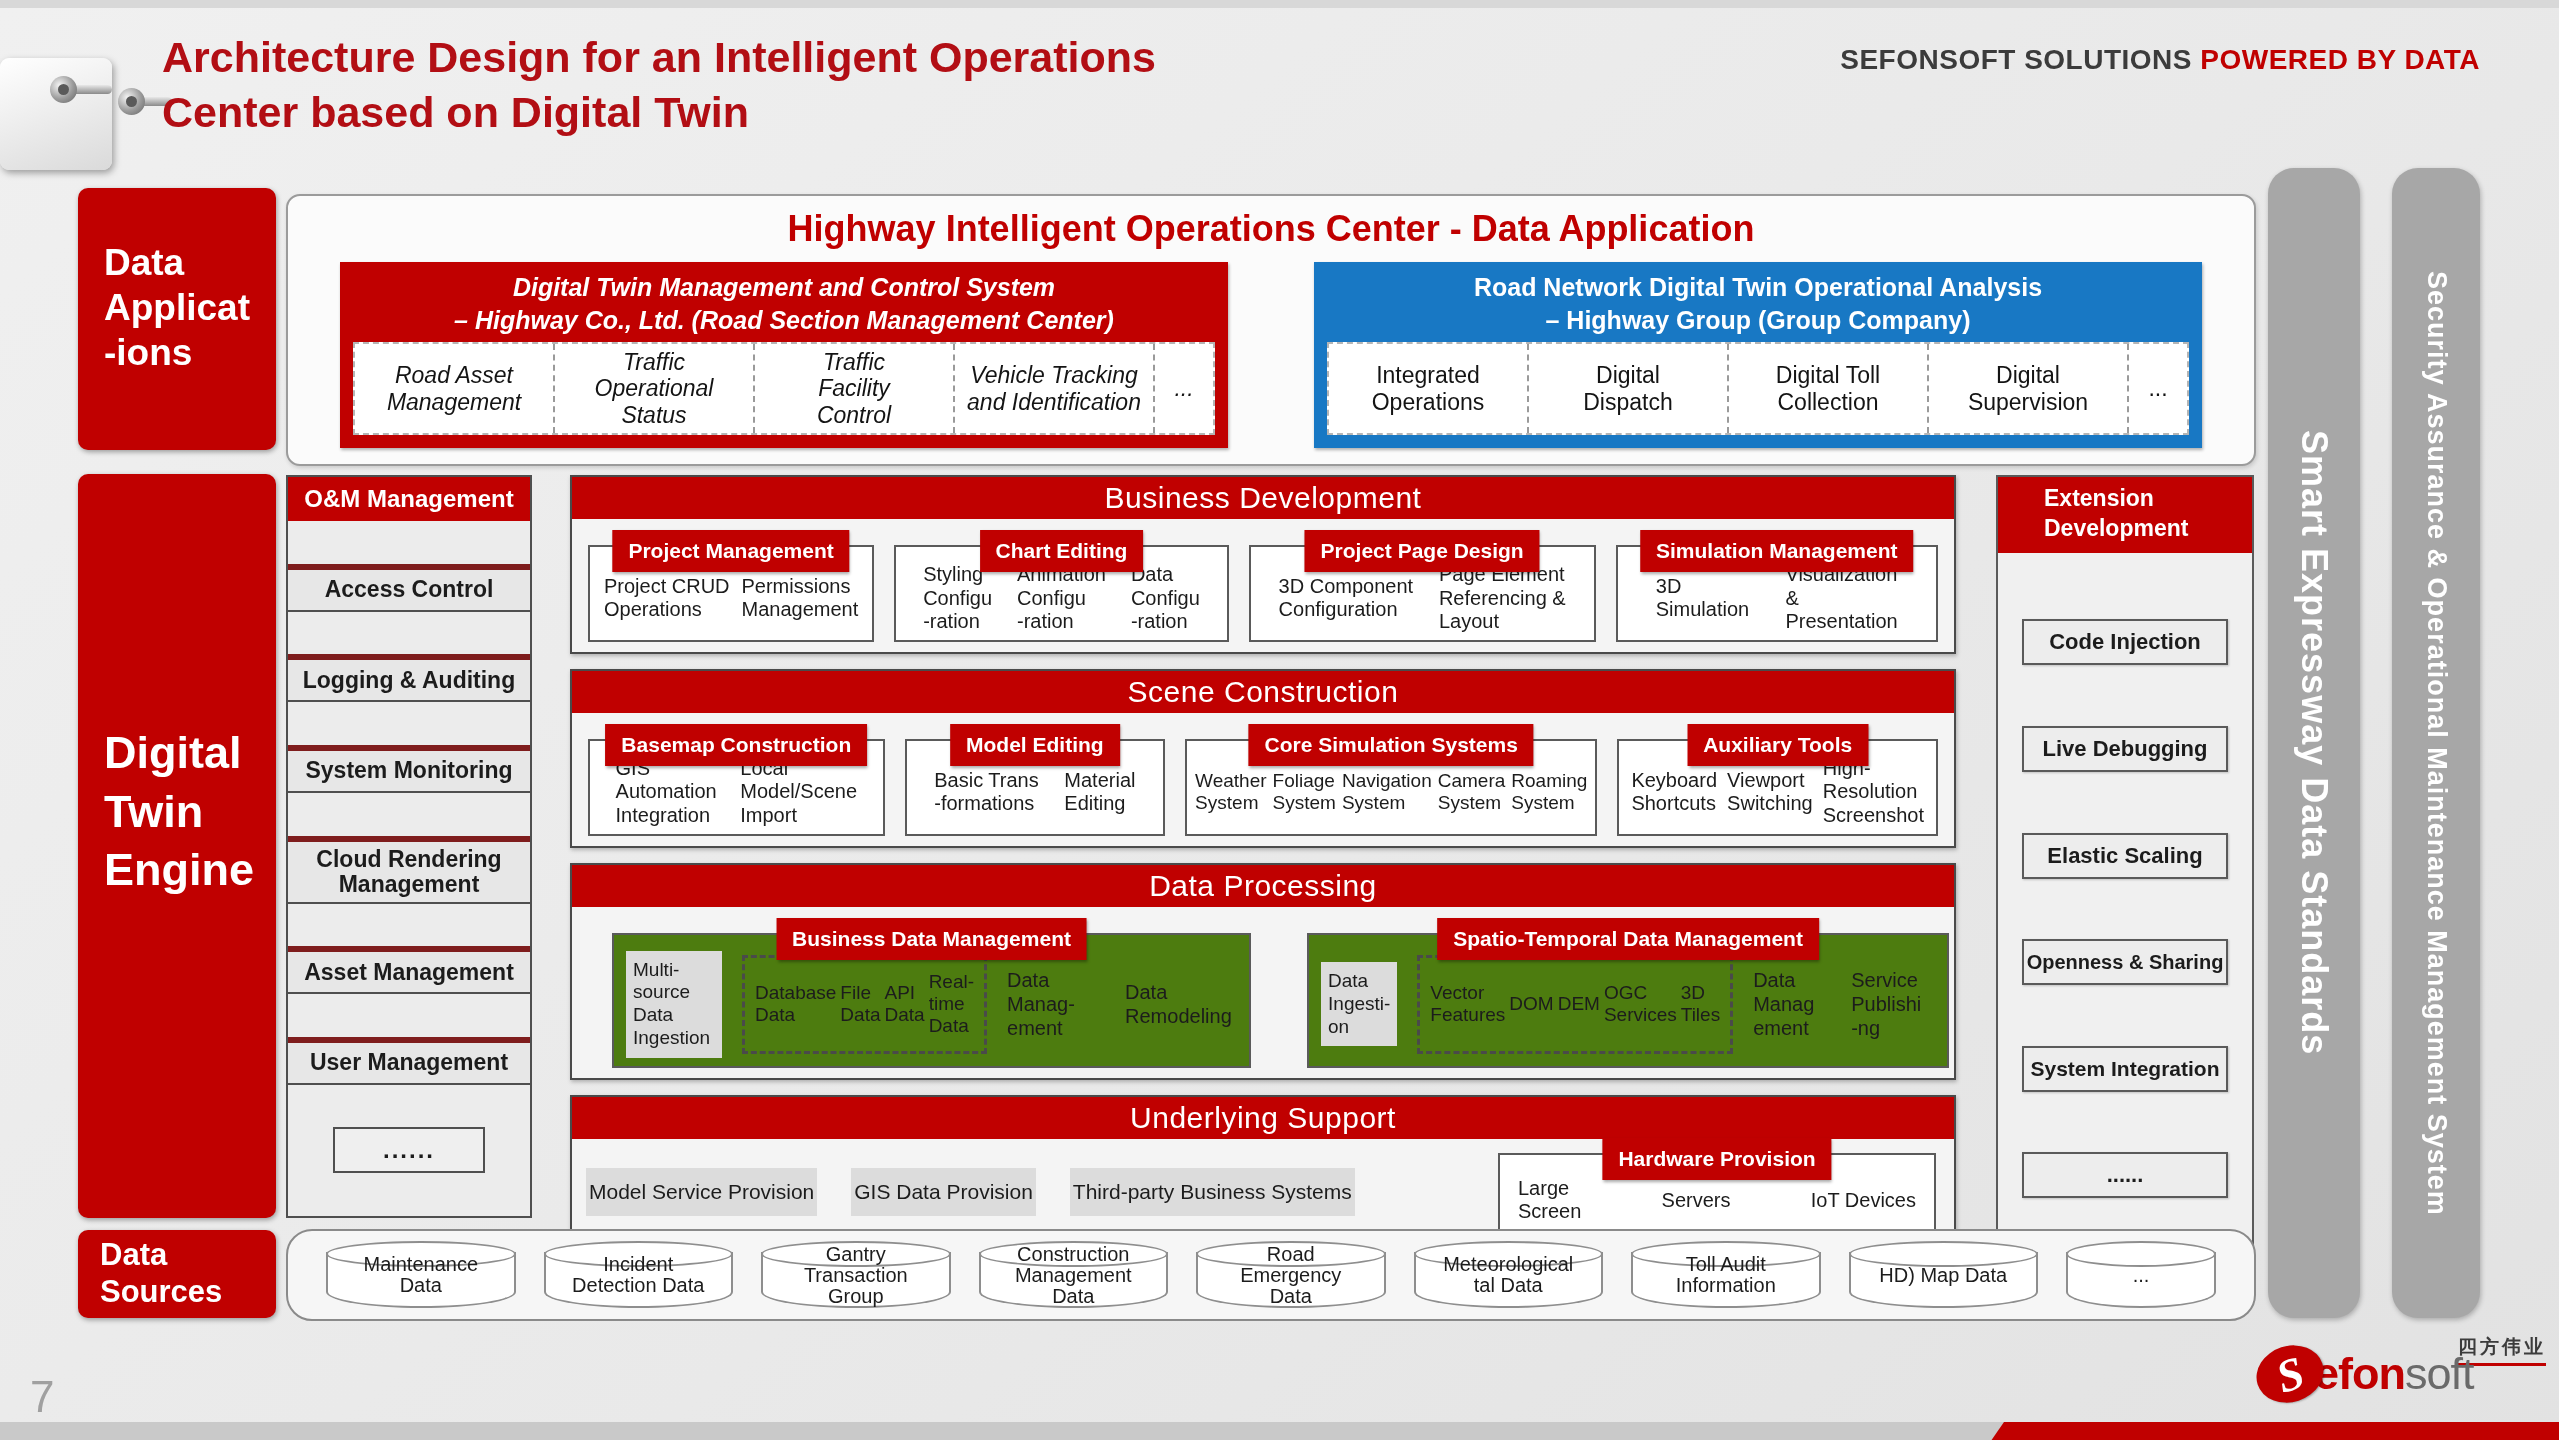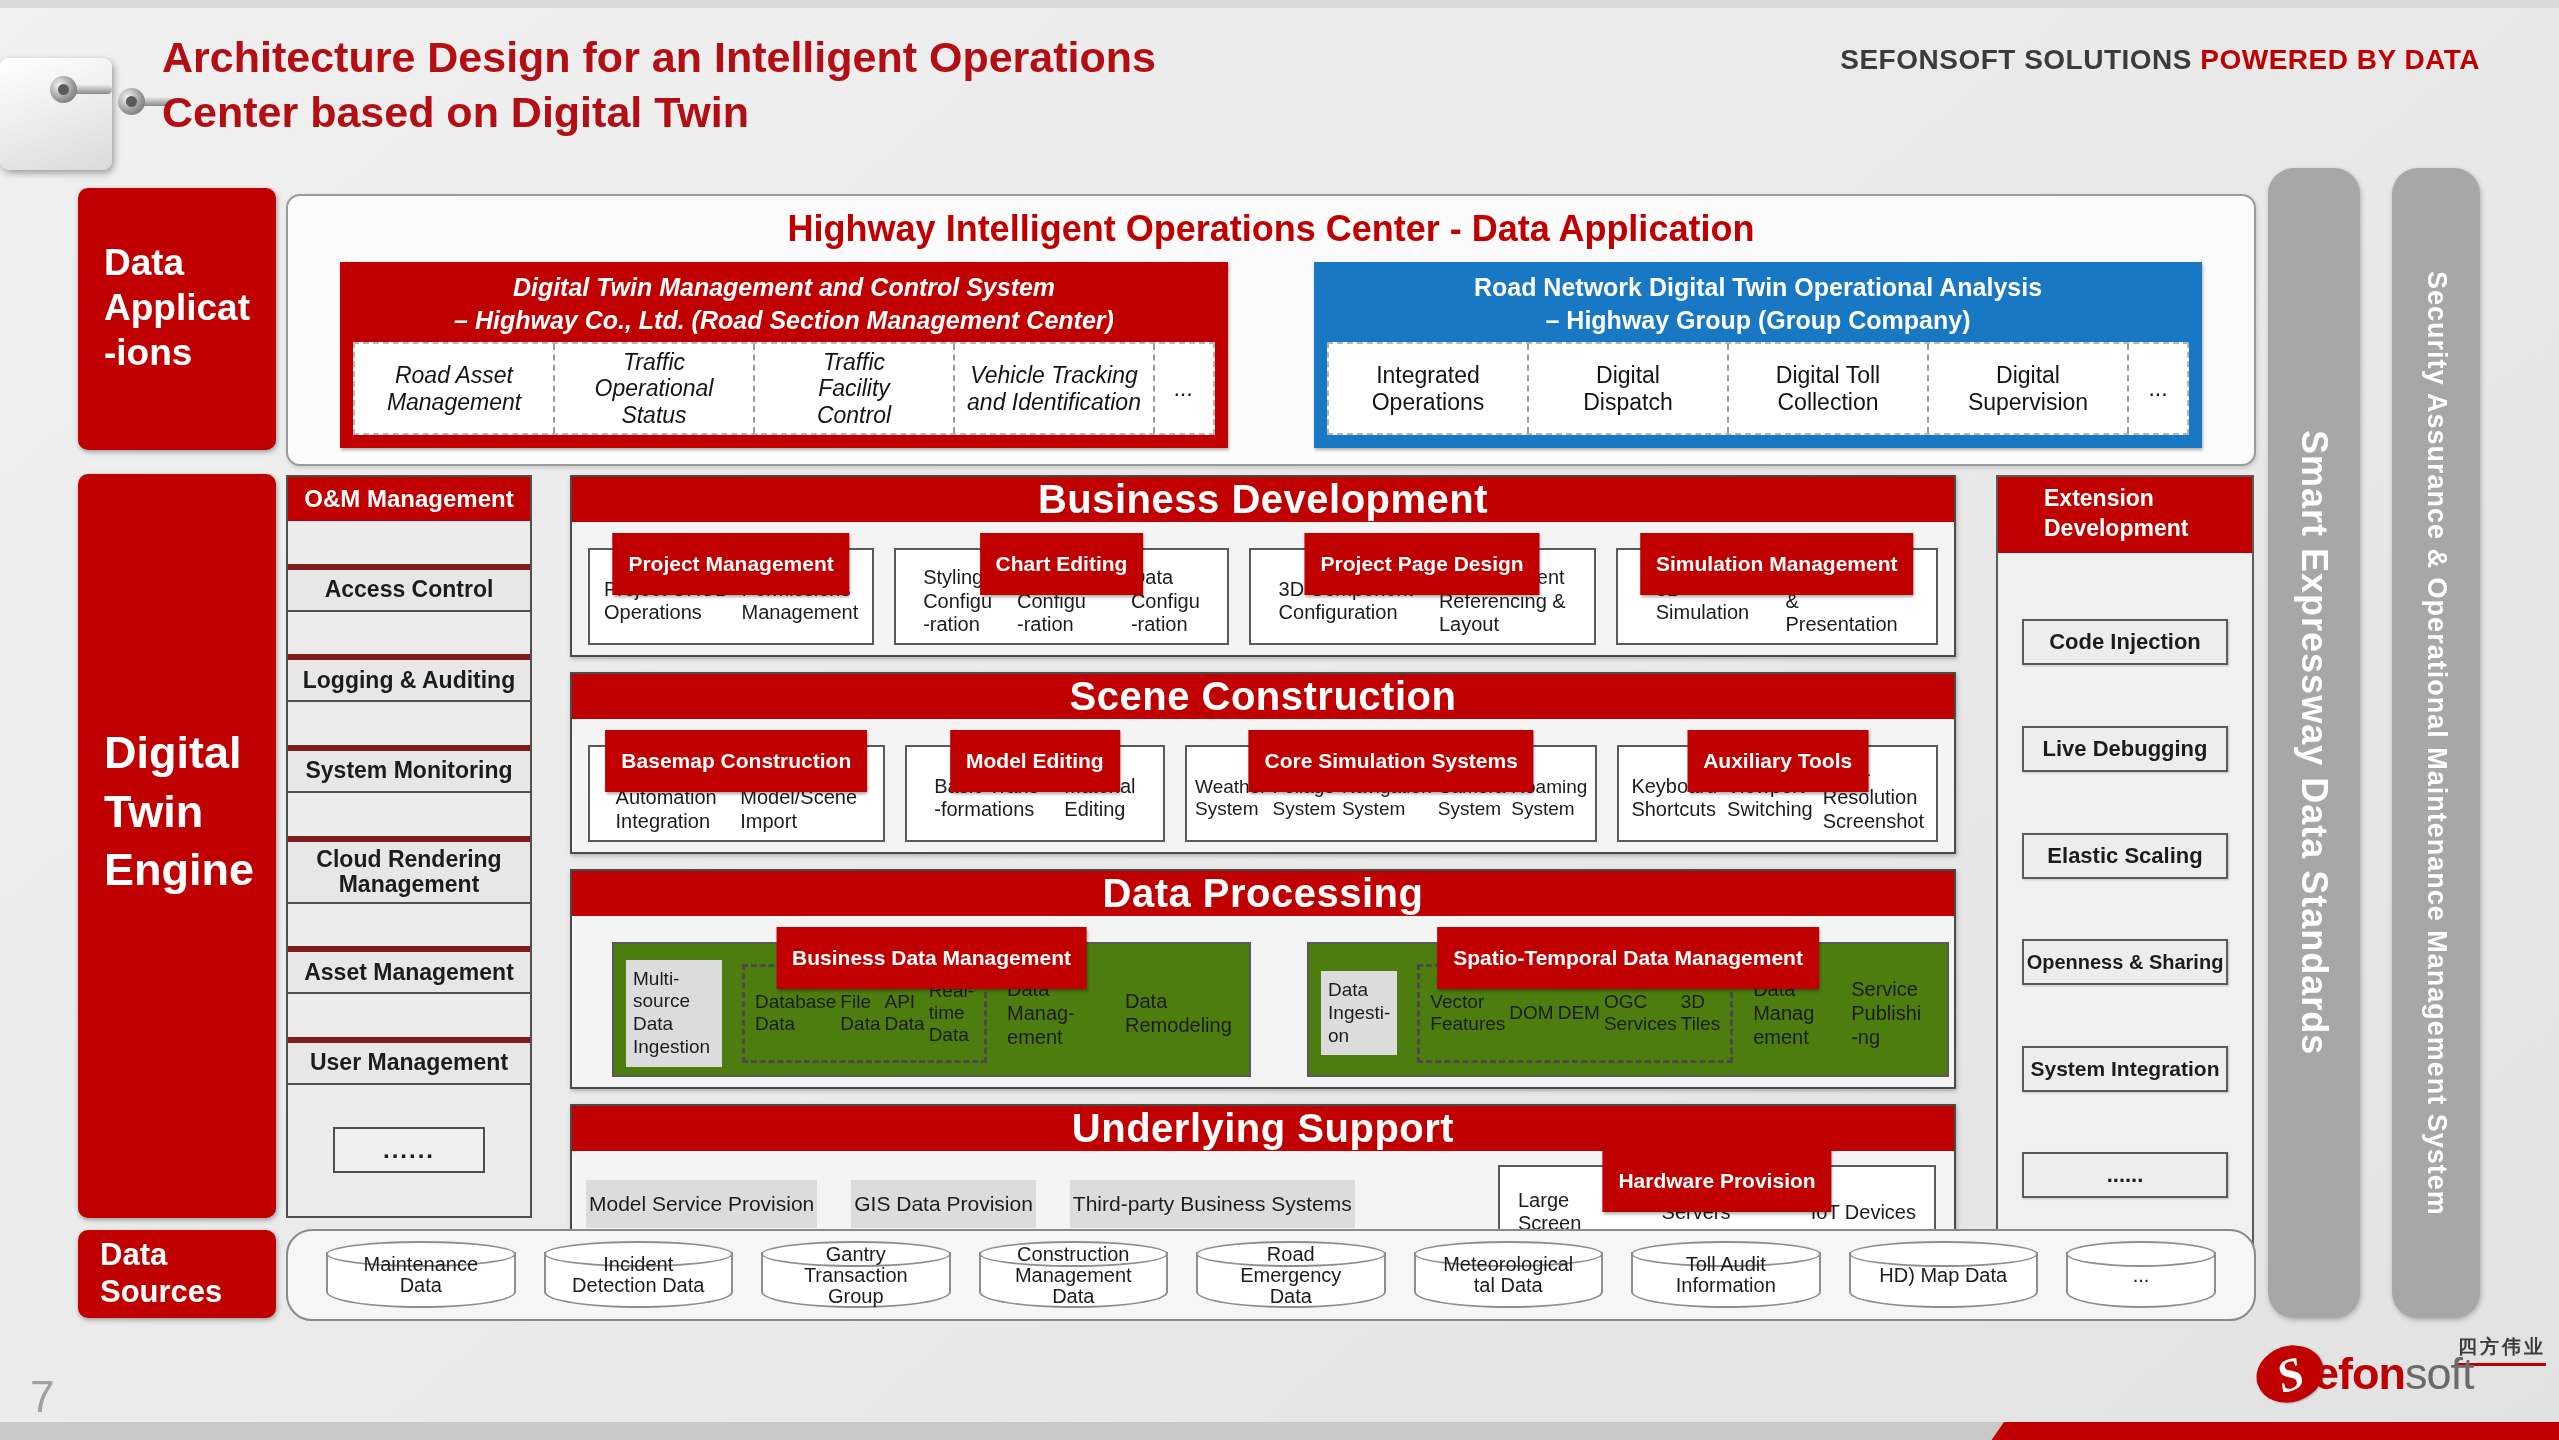--- a/index.html
+++ b/index.html
@@ -67,28 +67,28 @@
   .om-item.tall { flex:0 0 68px; }
   .om-dots { flex:0 0 46px; width:152px; margin:0 auto; border:2px solid #4f4f4f;
     display:flex; align-items:center; justify-content:center; font-weight:bold; font-size:24px;
     letter-spacing:2px; background:#EFEFEF; }
 
   
   #center-col { position:absolute; left:570px; top:467px; width:1386px; height:743px;
     display:flex; flex-direction:column; gap:15px; }
   .sec { flex:1; border:2px solid #4a4a4a; background:#F4F4F4; display:flex; flex-direction:column;
     box-shadow:1px 2px 4px rgba(0,0,0,.25); }
-  .sec-header { flex:0 0 42px; background:#C00000; color:#fff; font-weight:bold; font-size:40px;
+  .sec-header { flex:0 0 42px; background:#C00000; color:#fff; font-weight:normal; font-size:30px;
     display:flex; align-items:center; justify-content:center; letter-spacing:.5px; }
   .sec-body { flex:1; display:flex; padding:26px 16px 10px; gap:20px; align-items:stretch; }
 
   .grp { position:relative; border:2px solid #5a5a5a; background:#fff;
     display:flex; align-items:center; justify-content:space-evenly; padding:16px 8px 6px; gap:6px; }
   .grp-tab { position:absolute; top:-17px; left:50%; transform:translateX(-50%); z-index:2;
-    background:#C00000; color:#fff; font-weight:bold; font-size:21px; padding:19px 16px;
+    background:#C00000; color:#fff; font-weight:bold; font-size:21px; padding:9px 16px;
     white-space:nowrap; box-shadow:1px 2px 3px rgba(0,0,0,.35); }
   .grp-item { font-size:20px; text-align:left; line-height:1.18; }
   .grp-item.tight { font-size:19px; }
 
   .dp-grp { position:relative; border:2px solid #5a5a5a; background:#4d7c0f; flex:1;
     display:flex; align-items:center; gap:20px; padding:16px 12px 8px; }
   .dp-ingest { flex:0 0 96px; background:#DCDCDC; font-size:19px; line-height:1.2; padding:8px 7px; }
   .dp-dashed { flex:1; align-self:stretch; margin:4px 0; border:3px dashed #4a4a4a;
     display:flex; align-items:center; justify-content:space-between; gap:4px;
     padding:6px 10px; font-size:19px; line-height:1.18; }

